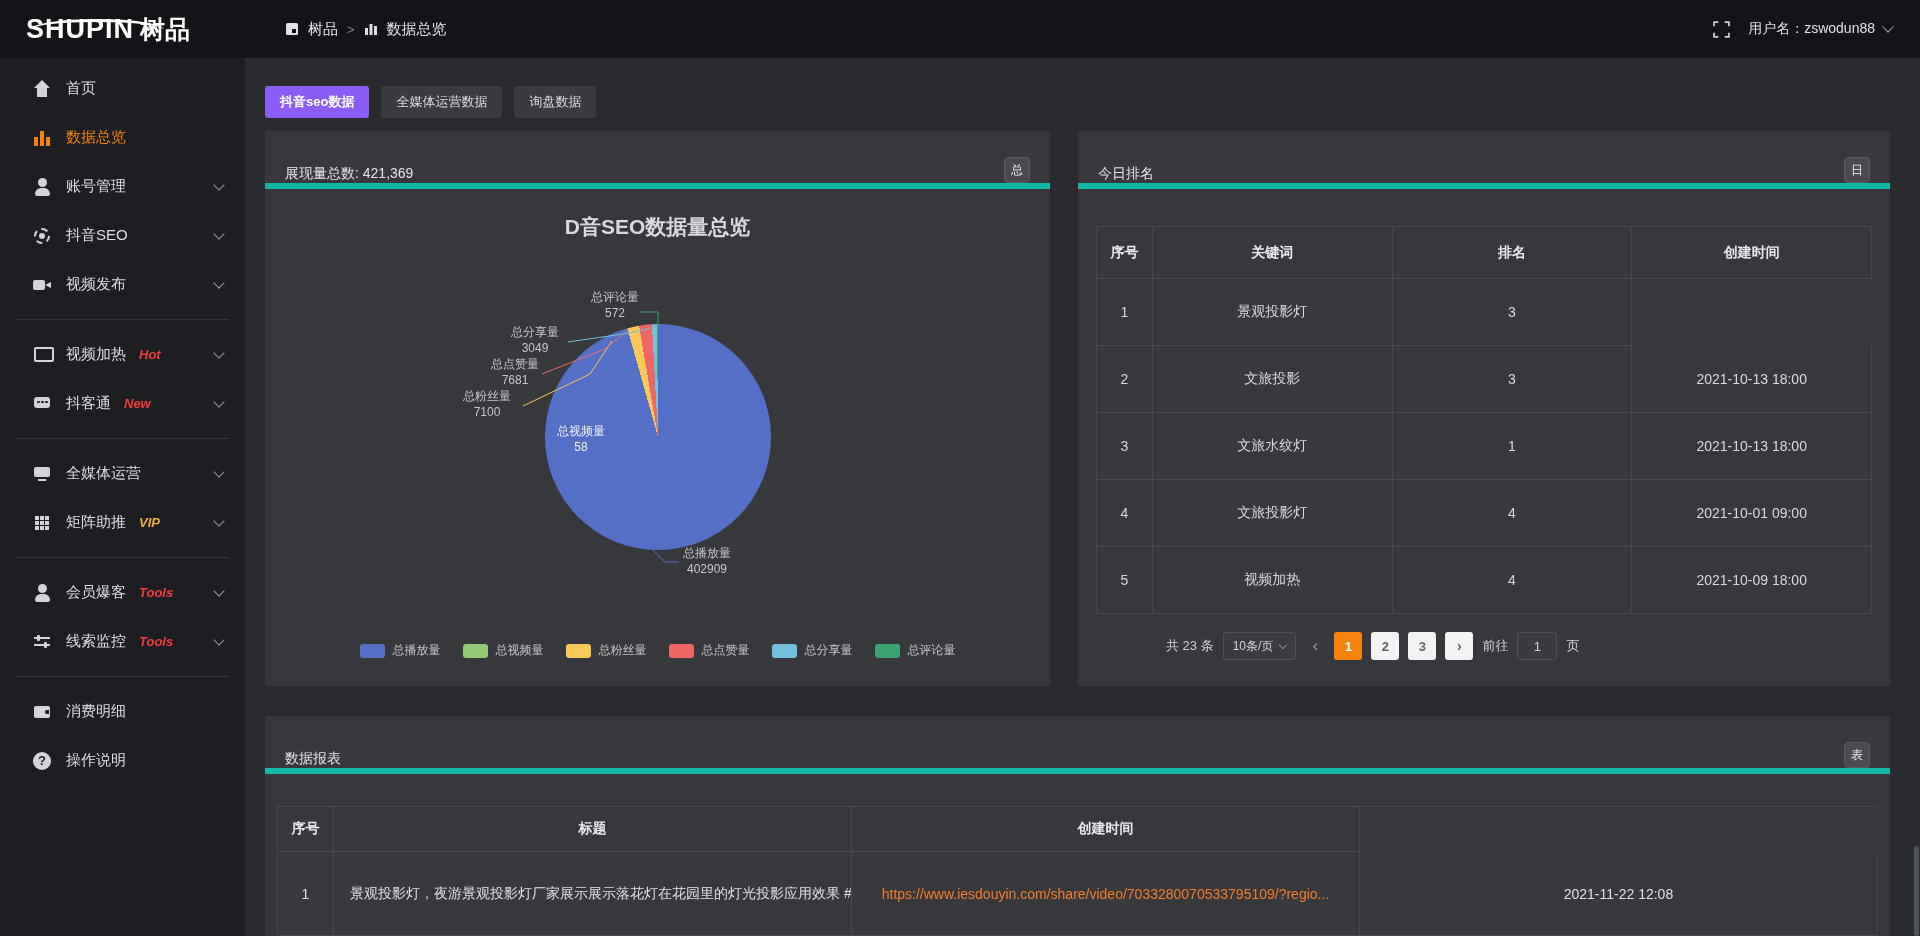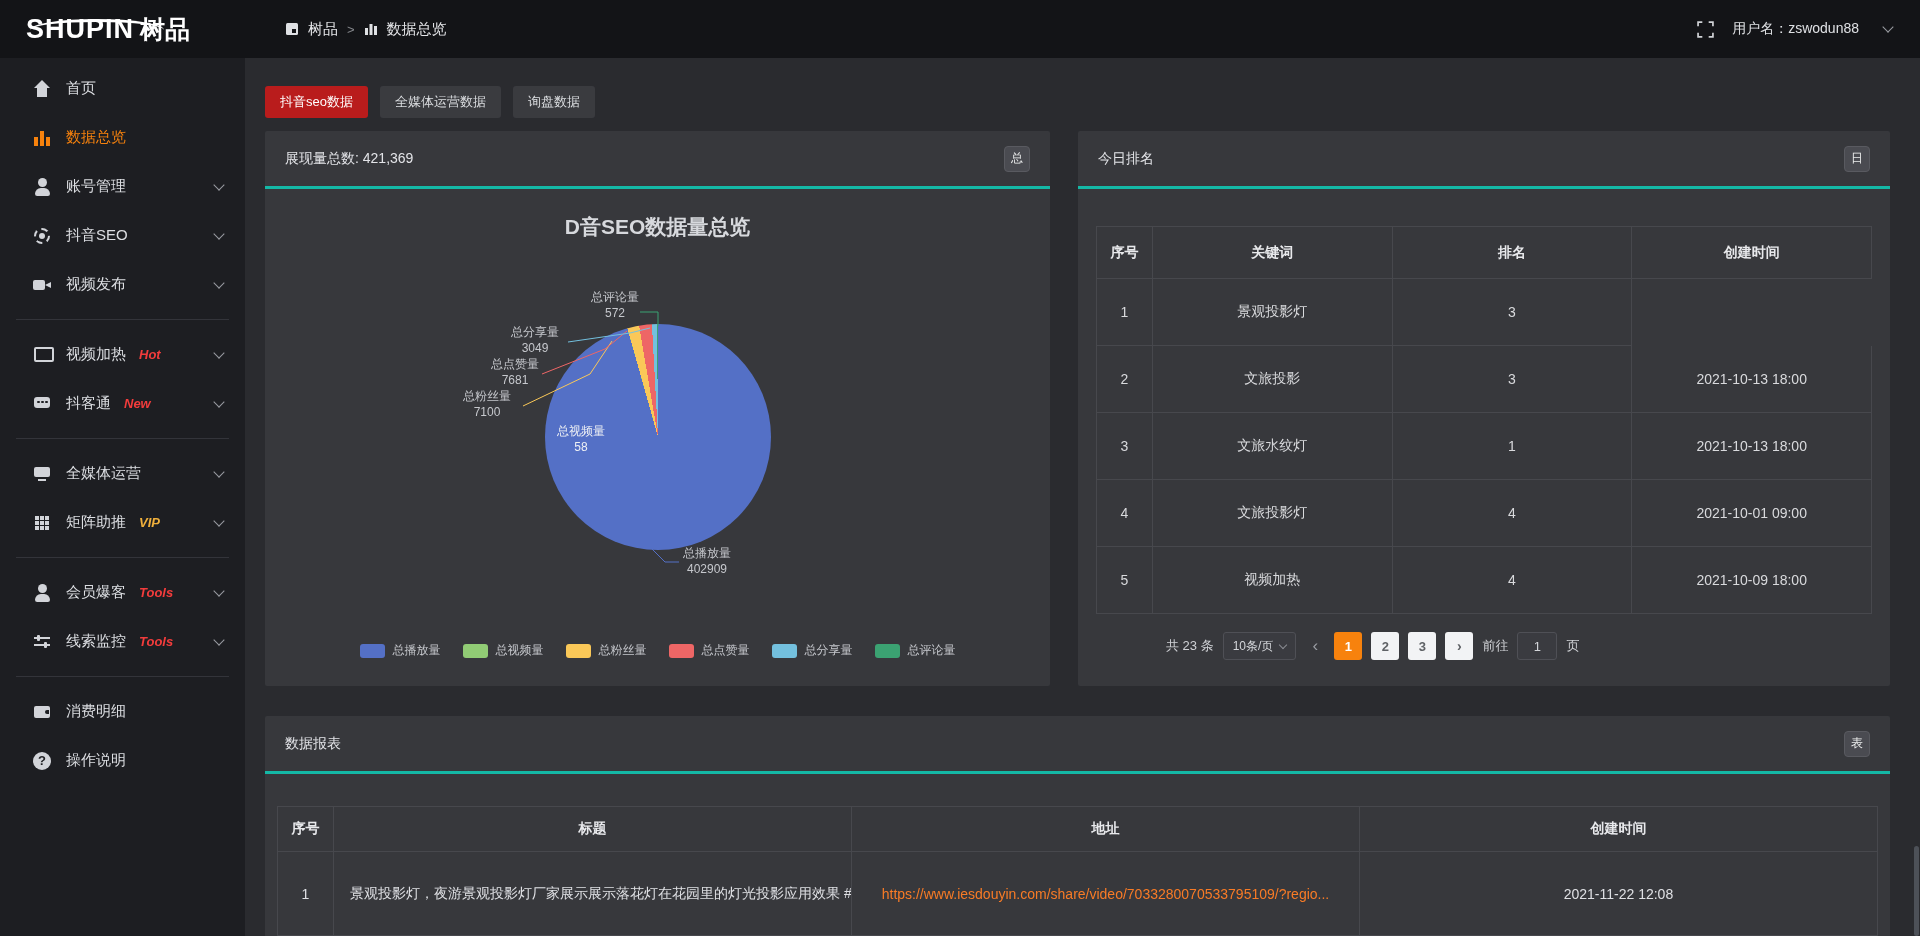--- a/index.html
+++ b/index.html
@@ -10,21 +10,21 @@
   
   .topbar{position:absolute;left:0;top:0;right:0;height:58px;background:#131417;display:flex;align-items:center;z-index:5}
   .logo{width:245px;padding-left:26px;position:relative;display:flex;align-items:baseline;color:#fff;flex:none}
   .logo-arc{position:absolute;left:30px;top:6px;width:134px;height:11px;border:0;border-top:3px solid #fff;border-radius:67px 67px 0 0/11px 11px 0 0}
   .logo-en{font-size:27px;font-weight:800;letter-spacing:1px}
   .logo-cn{font-size:25px;font-weight:800;margin-left:6px}
   .breadcrumb{display:flex;align-items:center;gap:9px;margin-left:40px;color:#e4e5e8;font-size:15px}
   .crumb-sep{color:#85878c;font-size:13px}
   .bc-icon{display:block}
   .topbar-right{margin-left:auto;display:flex;align-items:center;gap:18px;padding-right:28px;color:#dfe1e4;font-size:14px}
-  .user-wrap{display:flex;align-items:center;gap:25px;cursor:pointer}
+  .user-wrap{display:flex;align-items:center;gap:9px;cursor:pointer}
   .chev{width:8px;height:8px;border-right:1.6px solid #9a9ca2;border-bottom:1.6px solid #9a9ca2;transform:rotate(45deg);margin-top:-4px}
 
   
   .sidebar{position:absolute;left:0;top:58px;bottom:0;width:245px;background:#1d1e22;padding-top:6px;z-index:4}
   .side-item{height:49px;display:flex;align-items:center;padding:0 22px 0 32px;position:relative;color:#dcdee2;font-size:15px;cursor:pointer}
   .side-item .label{margin-left:14px}
   .side-item.active{color:#f7820d}
   .side-item.divided{margin-bottom:21px}
   .side-item.divided::after{content:"";position:absolute;left:16px;right:16px;bottom:-11px;height:1px;background:#33343a}
   .badge{margin-left:13px;font-size:13px;font-style:italic;font-weight:700}
@@ -59,24 +59,24 @@
   [data-icon="sliders-icon"]::after{left:5px;top:3px;width:3px;height:6px;border-radius:1px;background:currentColor;box-shadow:7px 7px 0 currentColor}
   [data-icon="wallet-icon"]::before{left:2px;top:4px;width:16px;height:12px;border-radius:2px;background:currentColor}
   [data-icon="wallet-icon"]::after{left:13px;top:8px;width:4px;height:4px;border-radius:50% 0 0 50%;background:#1d1e22}
   [data-icon="question-icon"]::before{left:1px;top:1px;width:18px;height:18px;border-radius:50%;background:currentColor}
   [data-icon="question-icon"]::after{content:"?";left:0;top:0;width:20px;height:20px;line-height:20px;text-align:center;color:#1d1e22;font-weight:bold;font-size:13px}
 
   
   .main{position:absolute;left:245px;top:58px;right:0;bottom:0;padding:28px 30px 0 20px;overflow:hidden}
   .tabs{display:flex;gap:12px;margin-bottom:13px}
   .tab{height:32px;padding:0 15px;display:flex;align-items:center;background:#3a3b3f;color:#dcdee1;font-size:13px;border-radius:3px;border:none}
-  .tab.active{background:#b91c1c;color:#fff;font-weight:400}
+  .tab.active{background:#8b5cf6;color:#fff;font-weight:700}
 
   .panel{background:#37383c;border-radius:2px}
-  .p-head{height:58px;display:flex;align-items:center;justify-content:space-between;padding:0 20px;border-bottom:3px solid #14b8a6}
+  .p-head{height:58px;display:flex;align-items:flex-end;justify-content:space-between;padding:0 20px;border-bottom:6px solid #14b8a6}
   .p-title{font-size:14px;color:#e3e4e8}
   .corner-btn{width:26px;height:26px;background:#4a4b51;border:1px solid #595a60;border-radius:4px;color:#eceded;font-size:12px;display:flex;align-items:center;justify-content:center;padding:0}
 
   .row-panels{display:flex;gap:28px}
   .chart-panel{width:785px;height:555px;flex:none}
   .rank-panel{width:812px;height:555px;flex:none}
 
   
   .chart-body{position:relative;height:496px}
   .chart-title{position:absolute;top:24px;left:0;width:100%;text-align:center;font-size:21px;font-weight:600;color:#d7d9dd}
@@ -394,21 +394,20 @@
     <div class="p-head">
       <span class="p-title">数据报表</span>
       <button class="corner-btn">表</button>
     </div>
     <div class="rp-body">
       <div class="rp-table">
         <div class="rp-thead">
 
         <div class="rp-th">序号</div>
             <div class="rp-th">标题</div>
-            <div class="rp-th">地址</div>
             <div class="rp-th">创建时间</div>
           </div>
         <div>
 
         <div class="rp-row">
               <div class="rp-td">1</div>
               <div class="rp-td title-cell">景观投影灯，夜游景观投影灯厂家展示展示落花灯在花园里的灯光投影应用效果 #</div>
               <div class="rp-td link-cell">
                 <span class="rp-link">https://www.iesdouyin.com/share/video/7033280070533795109/?regio...</span>
               </div>

